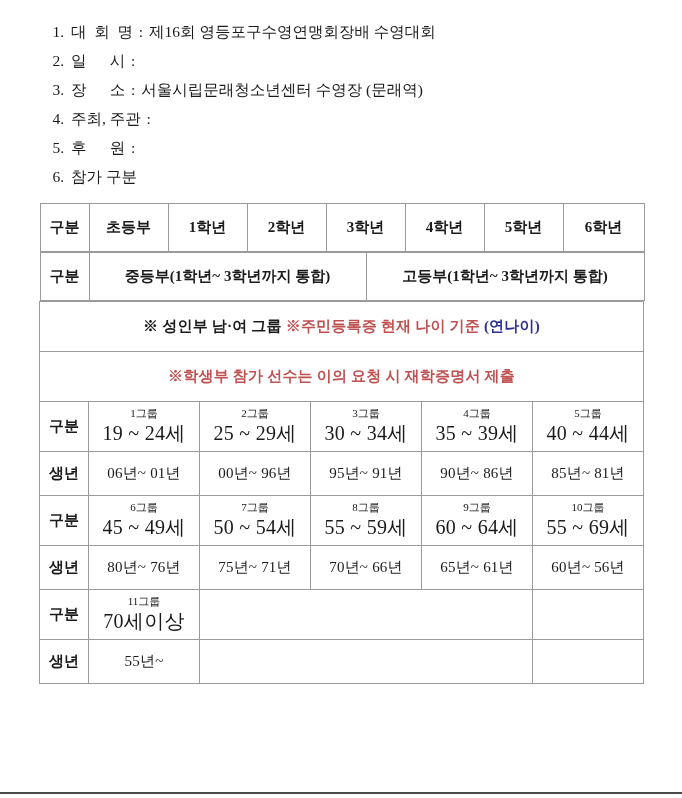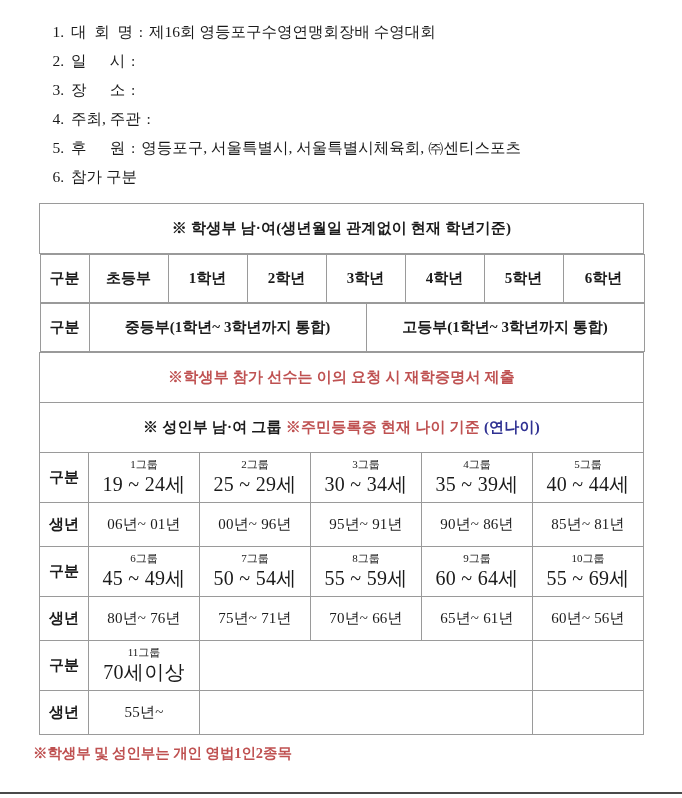--- a/index.html
+++ b/index.html
@@ -151,31 +151,31 @@
   </li>
   <li class="info-row">
     <span class="info-num">2.</span>
     <span class="info-label">일      시</span>
     <span class="info-colon">:</span>
   </li>
   <li class="info-row">
     <span class="info-num">3.</span>
     <span class="info-label">장      소</span>
     <span class="info-colon">:</span>
+    <span class="info-value">서울시립문래청소년센터 수영장 (문래역)</span>
   </li>
   <li class="info-row">
     <span class="info-num">4.</span>
     <span class="info-label">주최, 주관</span>
     <span class="info-colon">:</span>
   </li>
   <li class="info-row">
     <span class="info-num">5.</span>
     <span class="info-label">후      원</span>
     <span class="info-colon">:</span>
-    <span class="info-value">영등포구, 서울특별시, 서울특별시체육회, ㈜센티스포츠</span>
   </li>
   <li class="info-row">
     <span class="info-num">6.</span>
     <span class="info-label">참가 구분</span>
     <span class="info-colon"></span>
     <span class="info-value"></span>
   </li>
 </ul>
 
 <div class="grid-wrap">
@@ -183,23 +183,20 @@
     <colgroup>
       <col style="width:49px">
       <col style="width:111px">
       <col style="width:111px">
       <col style="width:111px">
       <col style="width:111px">
       <col style="width:111px">
     </colgroup>
     <tbody>
 
-      <tr>
-        <td class="banner" colspan="6">※ 학생부 남·여(생년월일 관계없이 현재 학년기준)</td>
-      </tr>
 
       <tr>
         <td class="hcell" colspan="6" style="padding:0;border:none;">
           <table class="grid" style="width:604px;margin:0;">
             <colgroup>
               <col style="width:49px">
                 <col style="width:79px">
                 <col style="width:79px">
               <col style="width:79px">
                 <col style="width:79px">
@@ -236,25 +233,25 @@
                 <td class="hcell">구분</td>
                 <td class="gcell">중등부(1학년~ 3학년까지 통합)</td>
                 <td class="gcell">고등부(1학년~ 3학년까지 통합)</td>
               </tr>
             </tbody>
           </table>
         </td>
       </tr>
 
       <tr>
+        <td class="banner" colspan="6"><span>※ 성인부 남·여 그룹 </span><span class="red">※주민등록증 현재 나이 기준 </span><span class="blue">(연나이)</span></td>
+      </tr>
+
+      <tr>
         <td class="banner note-red" colspan="6">※학생부 참가 선수는 이의 요청 시 재학증명서 제출</td>
-      </tr>
-
-      <tr>
-        <td class="banner" colspan="6"><span>※ 성인부 남·여 그룹 </span><span class="red">※주민등록증 현재 나이 기준 </span><span class="blue">(연나이)</span></td>
       </tr>
 
       <tr>
         <td class="hcell">구분</td>
         <td class="two-line">
           <div class="g-name">1그룹</div>
           <div class="g-range">19 ~ 24세</div>
         </td>
         <td class="two-line">
           <div class="g-name">2그룹</div>
@@ -330,16 +327,15 @@
         <td class="hcell" style="height:43px">생년</td>
         <td class="yearcell">55년~</td>
         <td class="blank" colspan="3"></td>
         <td class="blank-right"></td>
       </tr>
     </tbody>
   </table>
 </div>
 
 <div class="footer-notes">
-  <div>※학생부 및 성인부는 개인 영법1인2종목</div>
 </div>
 
 <div class="bottom-rule"></div>
 
 </body></html>

